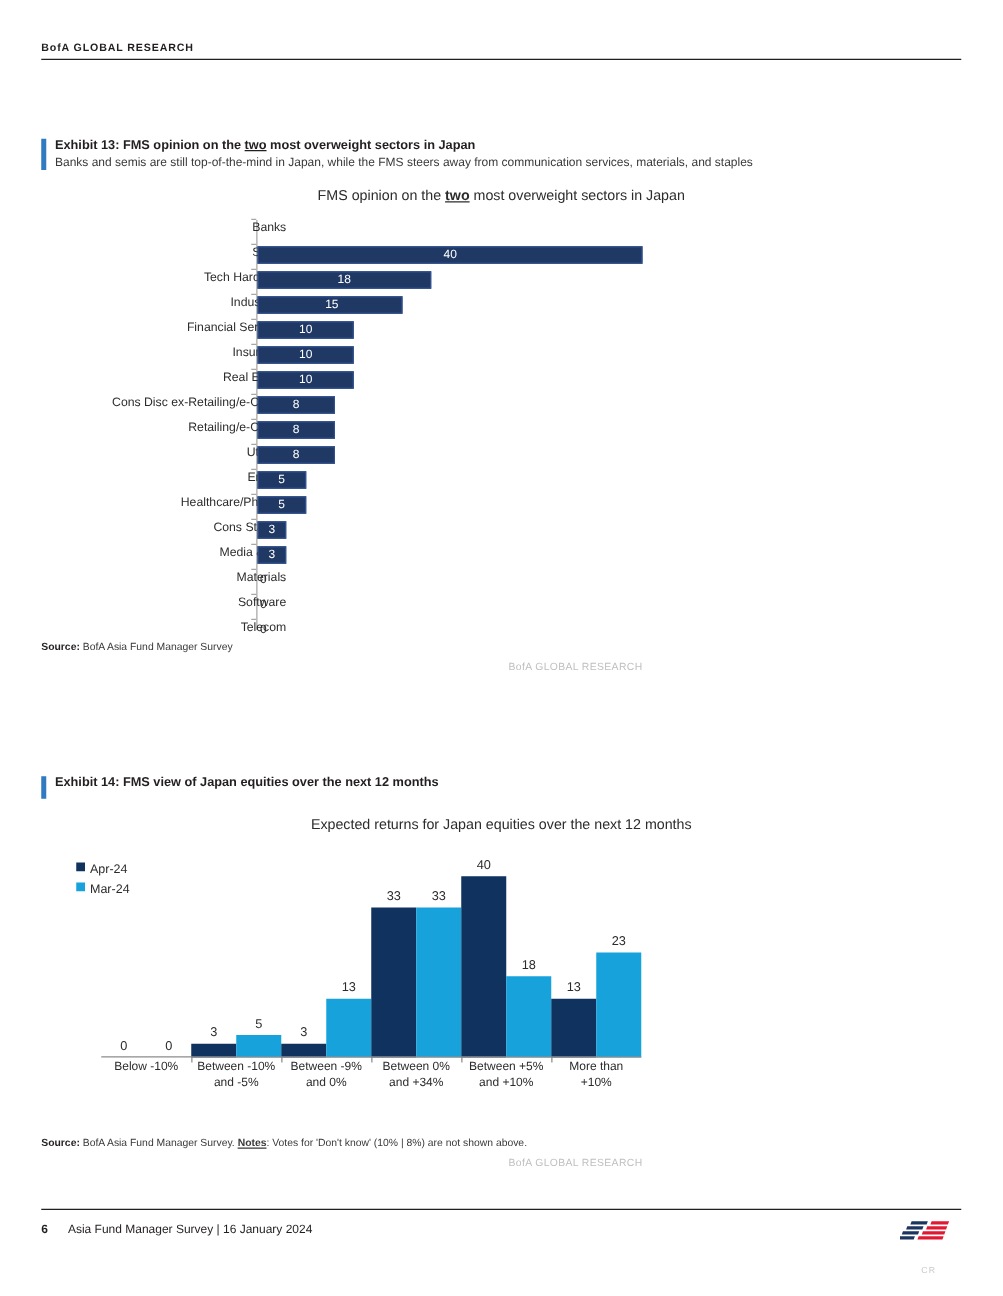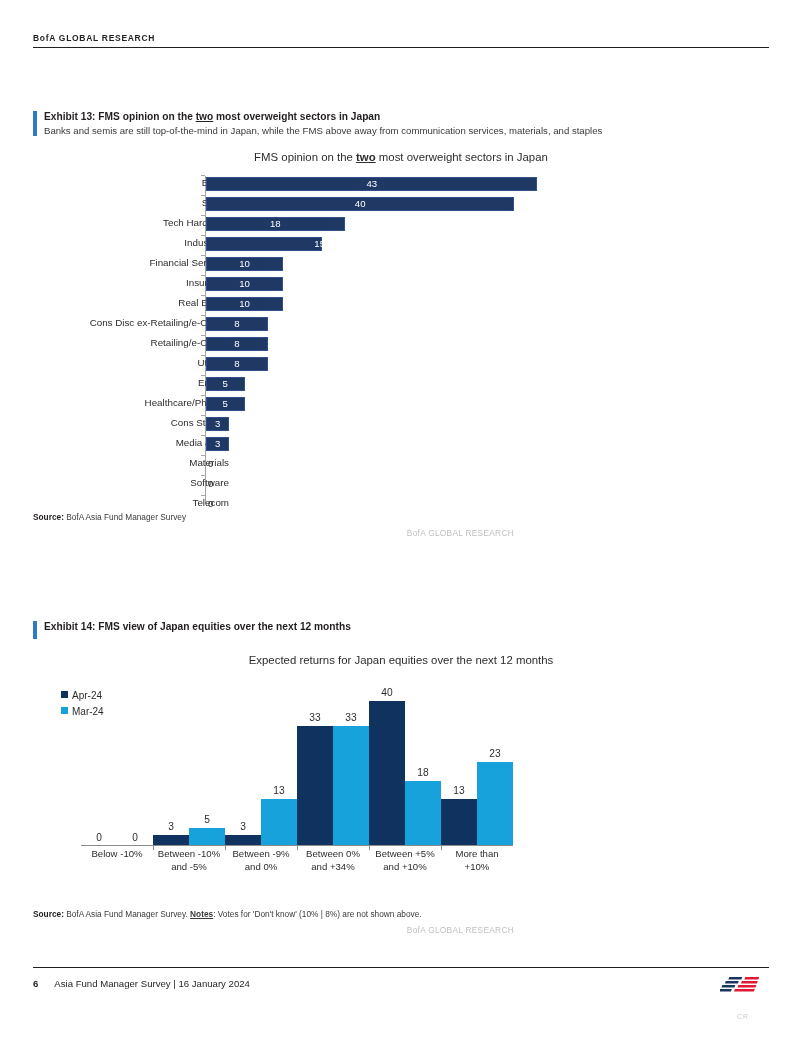--- a/index.html
+++ b/index.html
@@ -317,34 +317,30 @@
   <div class="doc-header">
     <div class="doc-header-text">BofA GLOBAL RESEARCH</div>
     <div class="doc-header-rule"></div>
   </div>
 
   <div class="exhibit" style="top:62px;">
 
     <div class="exhibit-head">
       <div class="exhibit-accent"></div>
       <div class="exhibit-title"><span>Exhibit 13: FMS opinion on the </span><u>two</u><span> most overweight sectors in Japan</span></div>
-      <div class="exhibit-sub">Banks and semis are still top-of-the-mind in Japan, while the FMS above away from communication services, materials, and staples</div>
+      <div class="exhibit-sub">Banks and semis are still top-of-the-mind in Japan, while the FMS steers away from communication services, materials, and staples</div>
     </div>
 
     <div class="chart-title"><span>FMS opinion on the </span><u>two</u><span> most overweight sectors in Japan</span></div>
 
     <div class="hbar-chart" id="hbar-chart">
       <div class="hbar-axis"></div>
     <div class="hbar-row">
           <div class="hbar-label">Banks</div>
           <div class="hbar-tick"></div>
-          <div class="hbar-track">
-            <div class="hbar-fill" style="width: 331.458px;"></div>
-            <div class="hbar-value-in" style="left: 0px; width: 331.458px;">43</div>
-          </div>
         </div>
         <div class="hbar-row">
           <div class="hbar-label">Semis</div>
           <div class="hbar-tick"></div>
           <div class="hbar-track">
             <div class="hbar-fill" style="width: 308.333px;"></div>
             <div class="hbar-value-in" style="left: 0px; width: 308.333px;">40</div>
           </div>
         </div>
         <div class="hbar-row">
@@ -353,21 +349,21 @@
           <div class="hbar-track">
             <div class="hbar-fill" style="width: 138.75px;"></div>
             <div class="hbar-value-in" style="left: 0px; width: 138.75px;">18</div>
           </div>
         </div>
         <div class="hbar-row">
           <div class="hbar-label">Industrials</div>
           <div class="hbar-tick"></div>
           <div class="hbar-track">
             <div class="hbar-fill" style="width: 115.625px;"></div>
-            <div class="hbar-value-in" style="left: 0px; width: 119px; text-align: right;">15</div>
+            <div class="hbar-value-in" style="left: 0px; width: 119px;">15</div>
           </div>
         </div>
         <div class="hbar-row">
           <div class="hbar-label">Financial Services</div>
           <div class="hbar-tick"></div>
           <div class="hbar-track">
             <div class="hbar-fill" style="width: 77.0833px;"></div>
             <div class="hbar-value-in" style="left: 0px; width: 77.0833px;">10</div>
           </div>
         </div>

